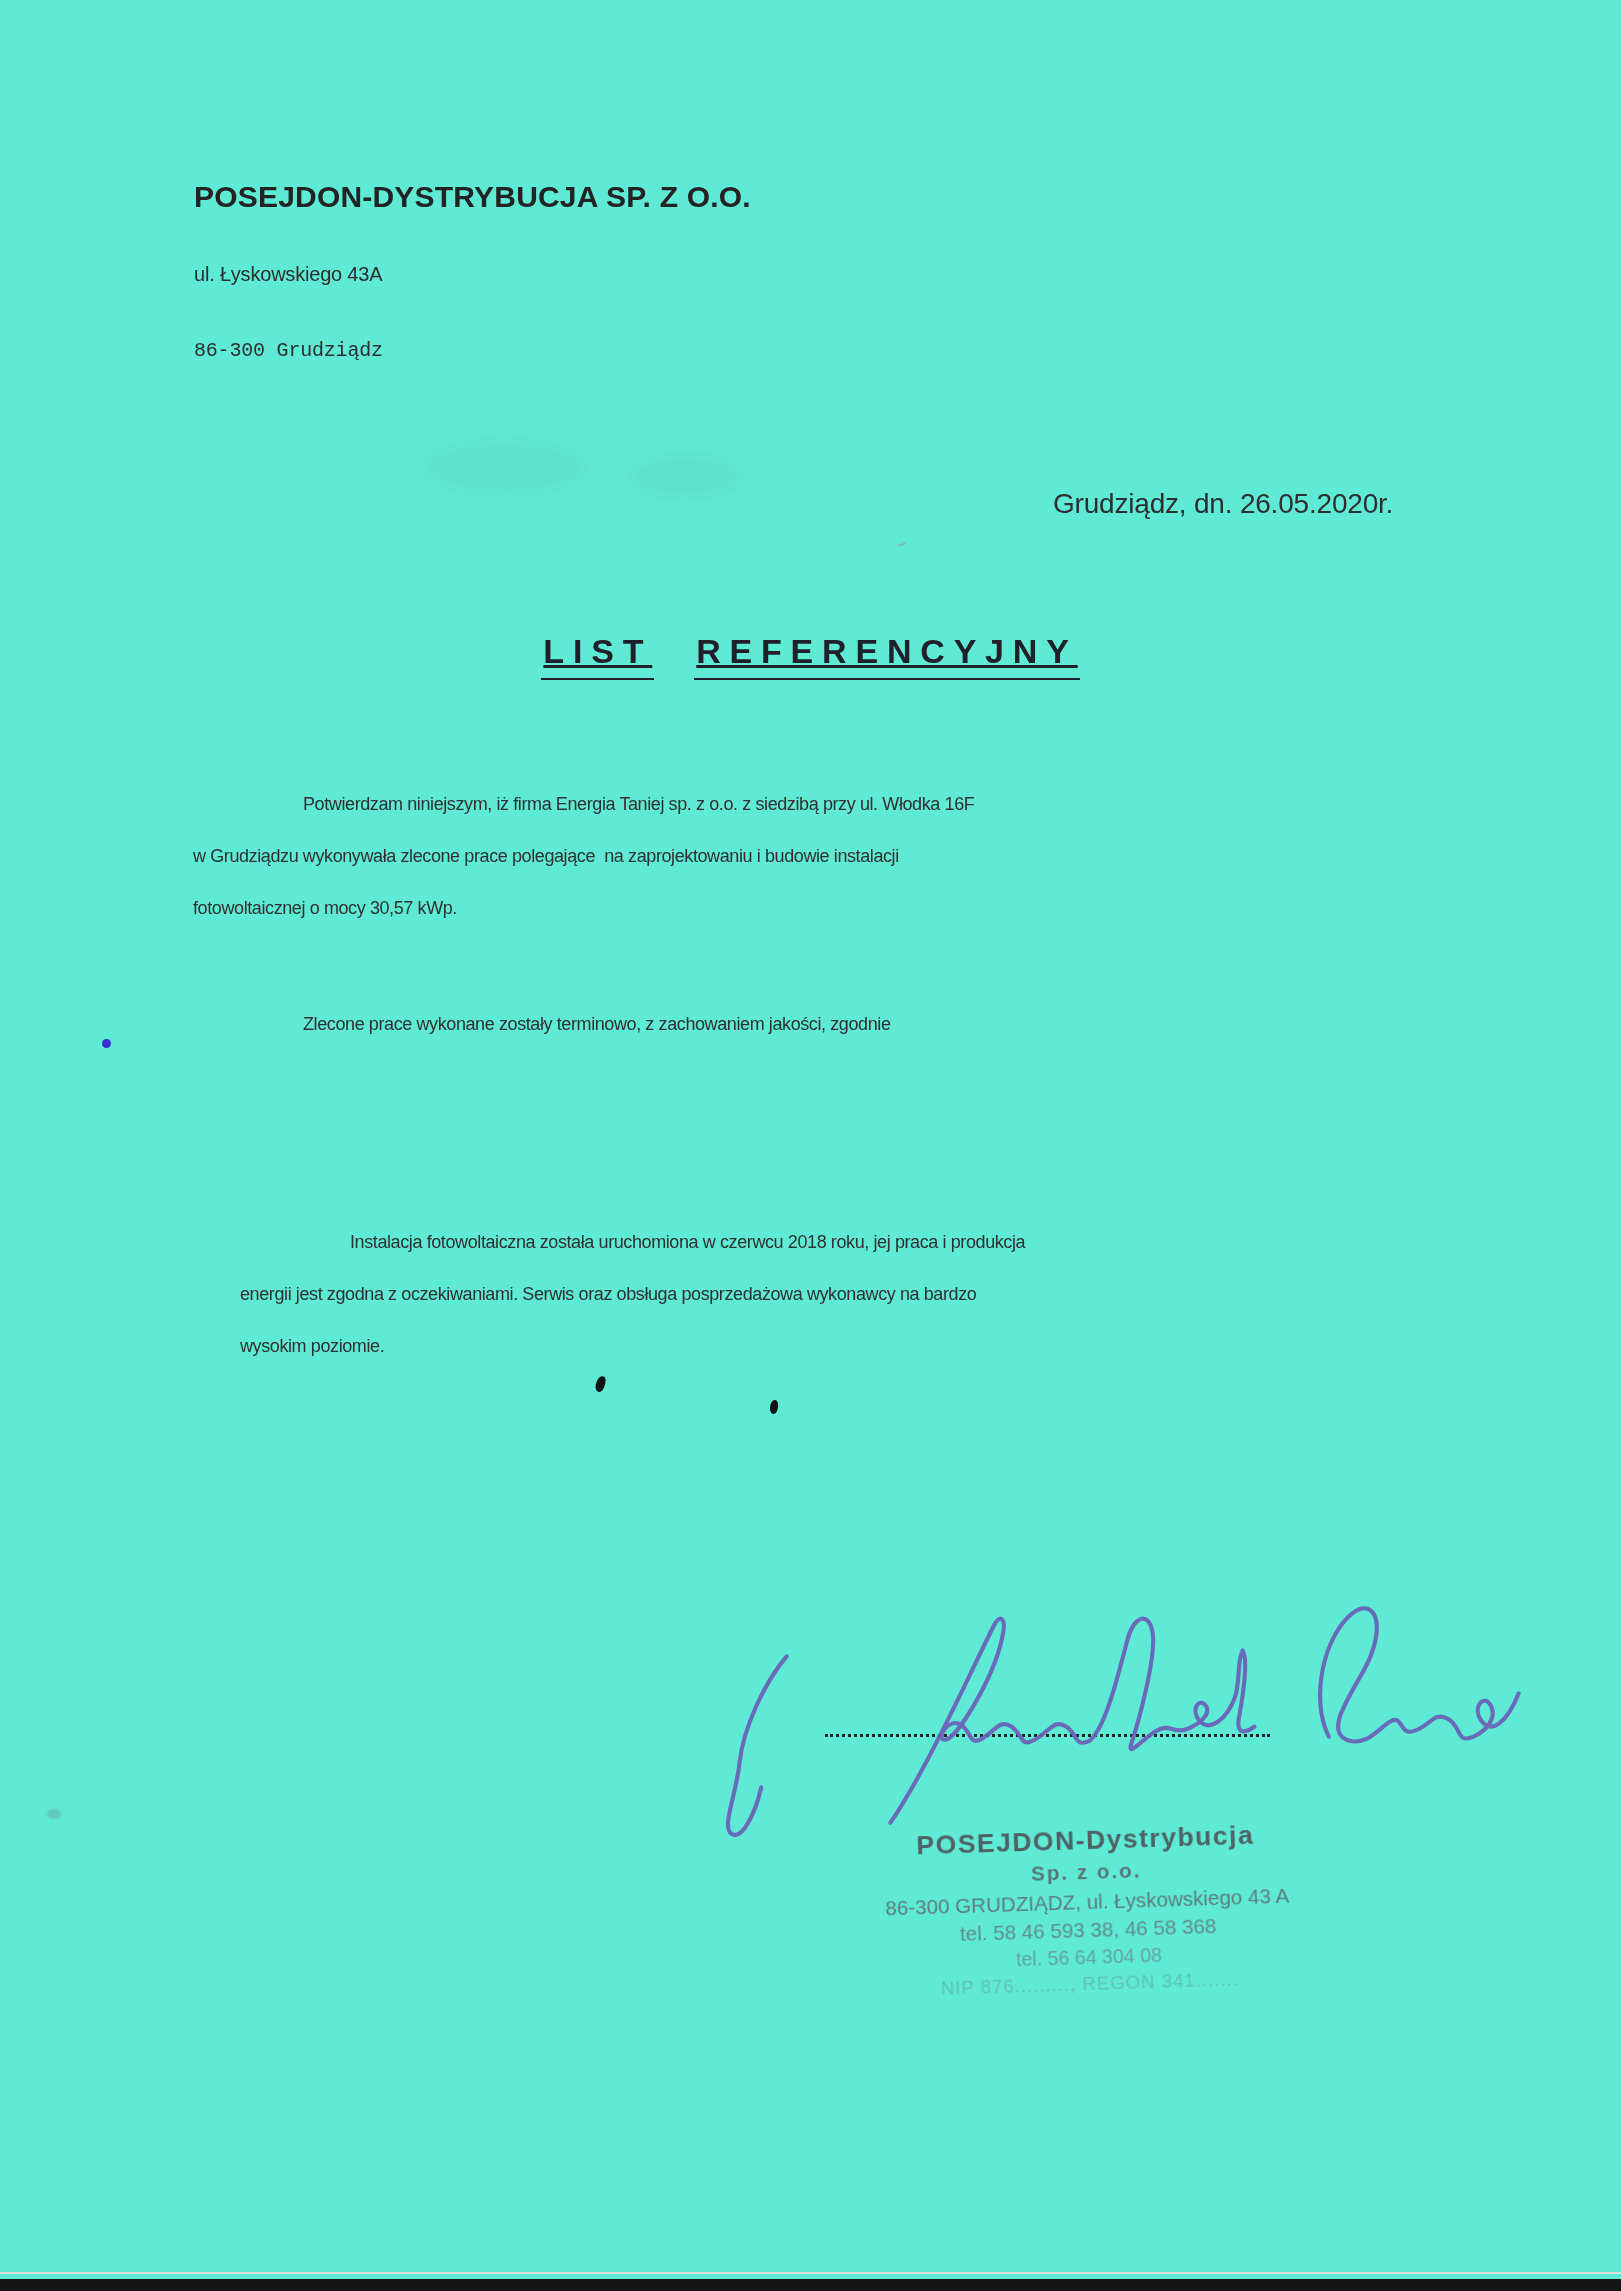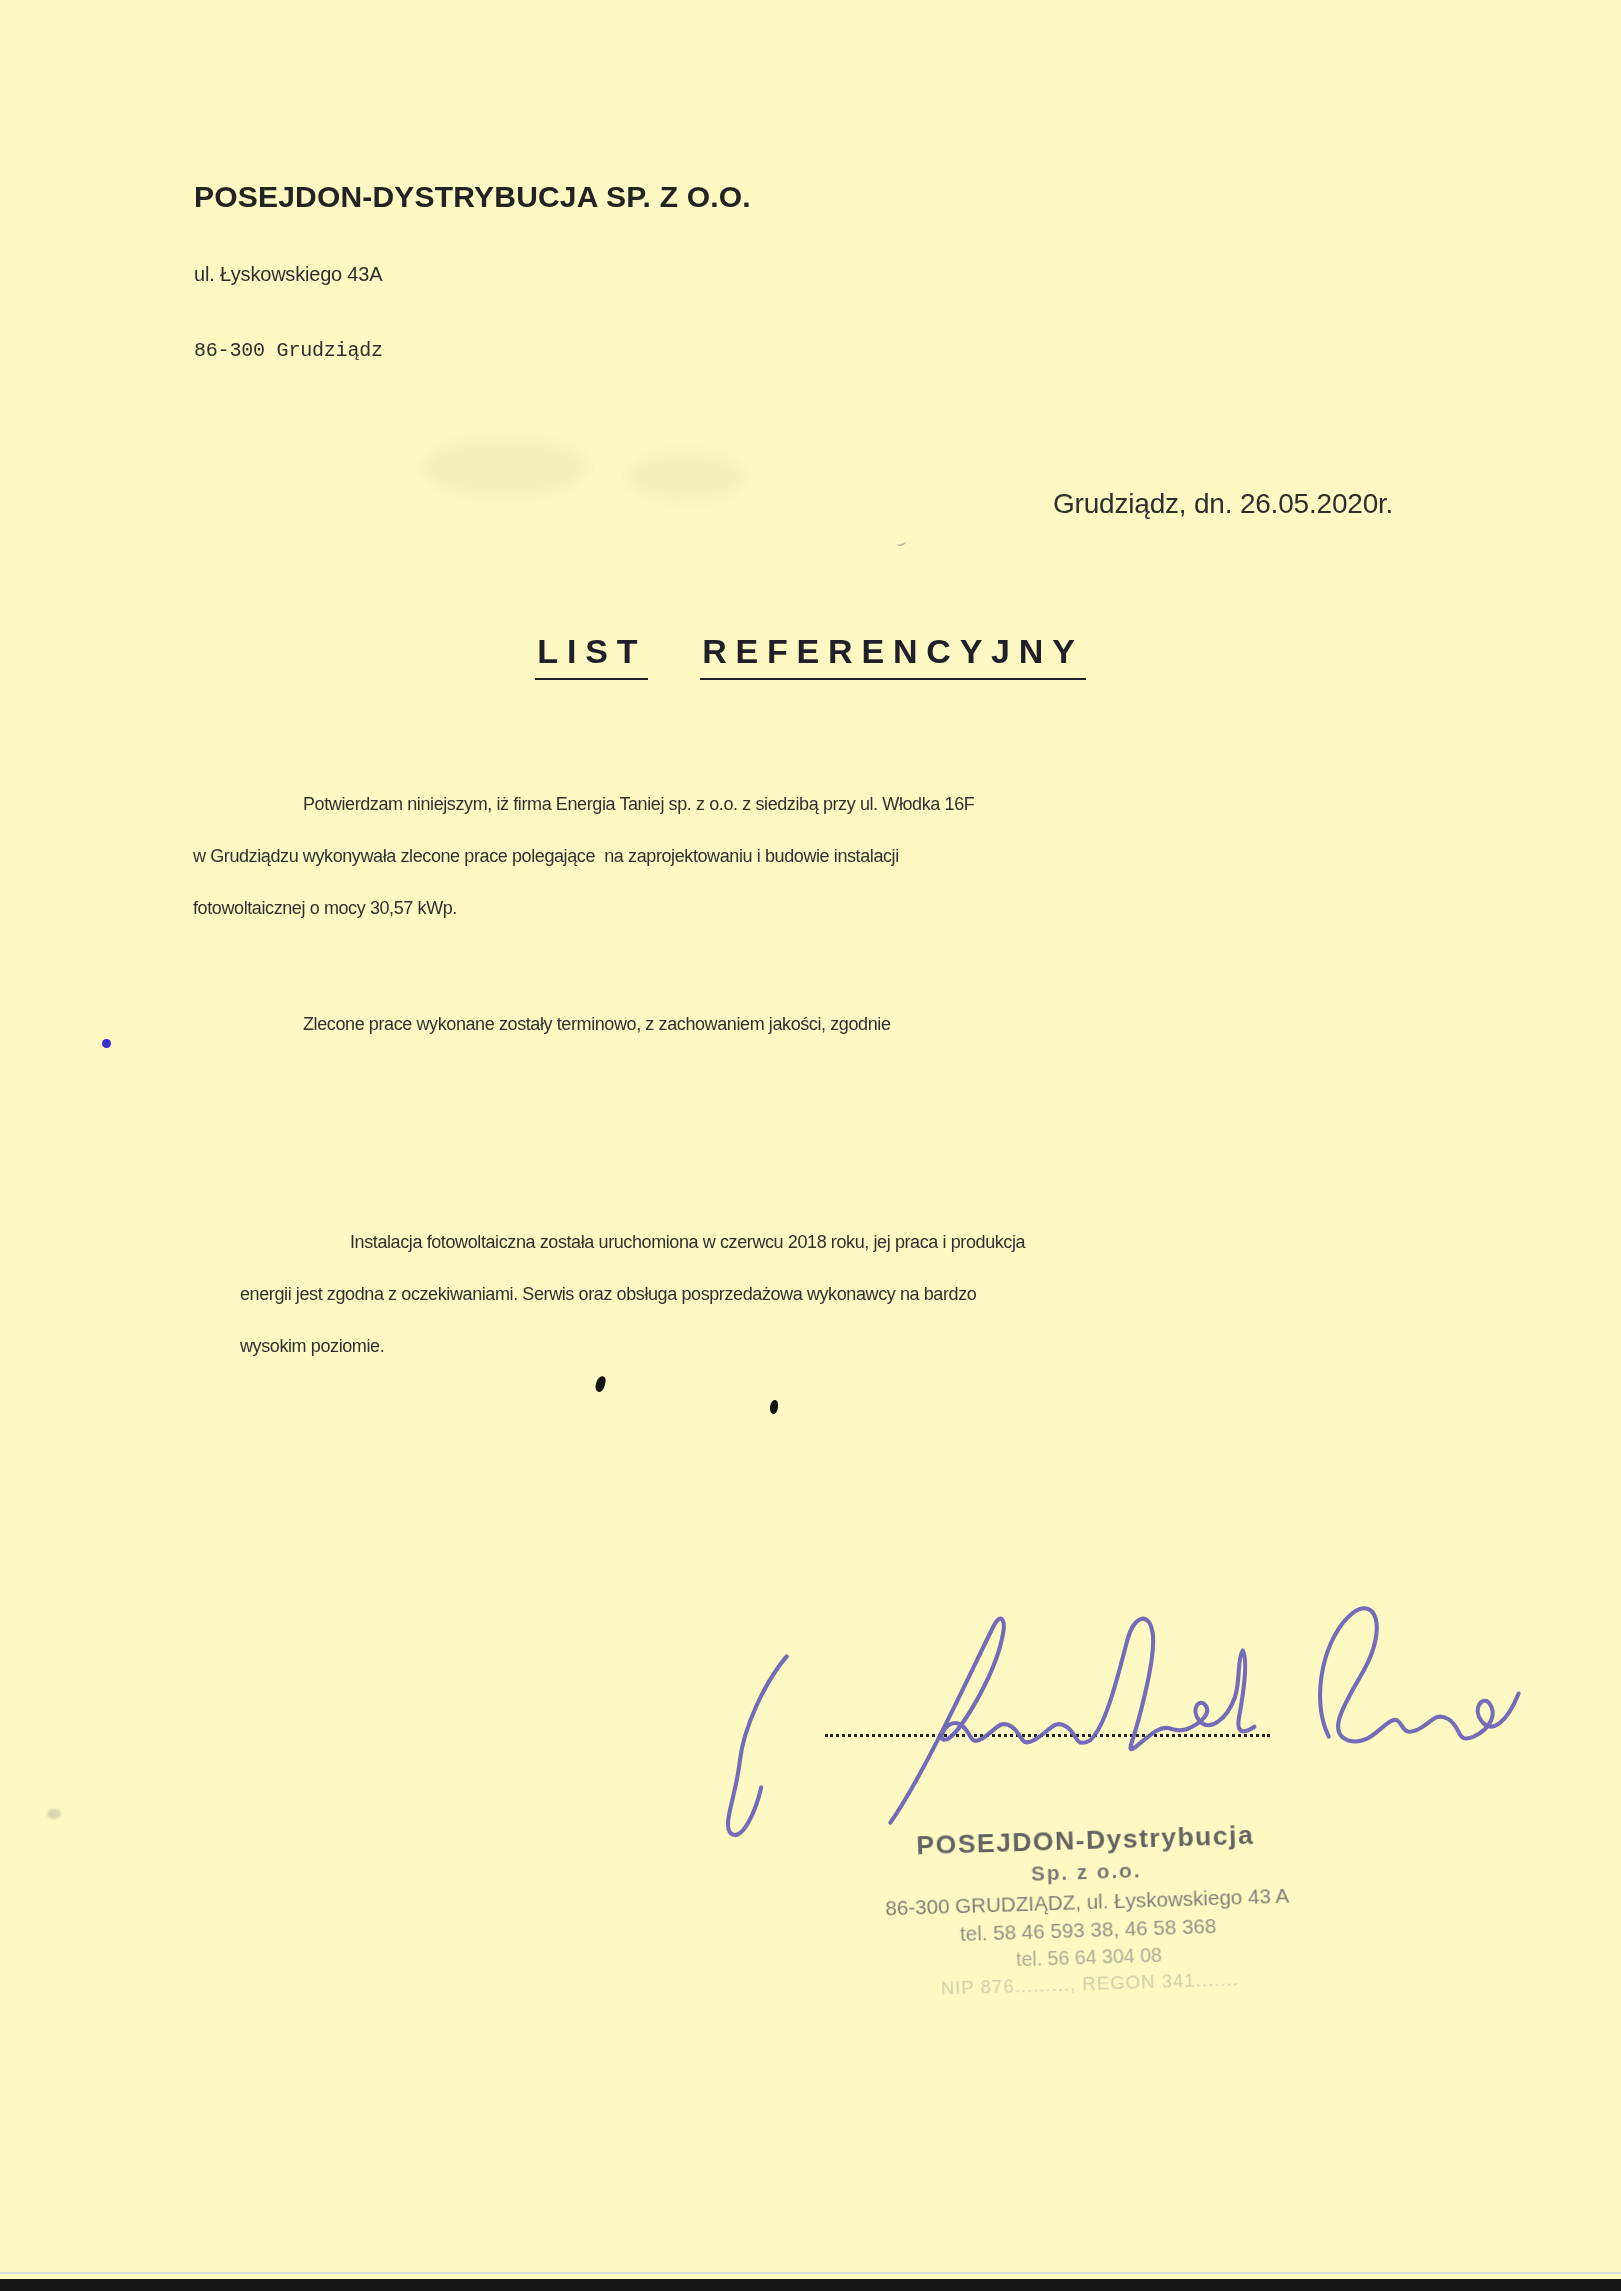--- a/index.html
+++ b/index.html
@@ -4,21 +4,21 @@
 <style>
   html,body{margin:0;padding:0;}
   body{
     width:1621px;height:2292px;
     background:#f4f4f2;
     font-family:"Liberation Sans",sans-serif;
     position:relative;overflow:hidden;
   }
   .page{
     position:absolute;left:0;top:0;width:1621px;height:2292px;
-    background:#fef9c3;
+    background:#5eead4;
   }
   
   .sender-name{
     position:absolute;left:194px;top:180px;
     font-size:30px;font-weight:bold;color:#232323;letter-spacing:0.2px;white-space:pre;
   }
   .sender-line{
     position:absolute;left:194px;
     font-size:20px;color:#2e2e2e;white-space:pre;letter-spacing:-0.2px;
   }
@@ -29,21 +29,21 @@
     position:absolute;left:1053px;top:488px;
     font-size:28px;color:#2e2e2e;white-space:pre;letter-spacing:-0.2px;
   }
   
   .title{
     position:absolute;left:0;top:632px;width:1621px;
     text-align:center;font-size:34px;font-weight:bold;color:#20202a;
   }
   .title .tw{
     display:inline-block;letter-spacing:8.8px;
-    border-bottom:2.9px solid #20202a;padding:0 2px 6.9px 2px;margin:0 26px;
+    border-bottom:2.9px solid #20202a;padding:0 2px 6.9px 2px;margin:0 20px;text-decoration:underline;
   }
   
   .para{position:absolute;left:193px;width:1304px;}
   .p1{top:778px;} .p2{top:998px;} .p3{top:1216px;margin-left:47px;} .p4{top:1435px;}
   .bline{
     font-size:18px;line-height:52px;color:#303030;
     letter-spacing:-0.4px;white-space:pre;
   }
   .ind{padding-left:110px;}
   .sl{padding-left:7.8px;}

